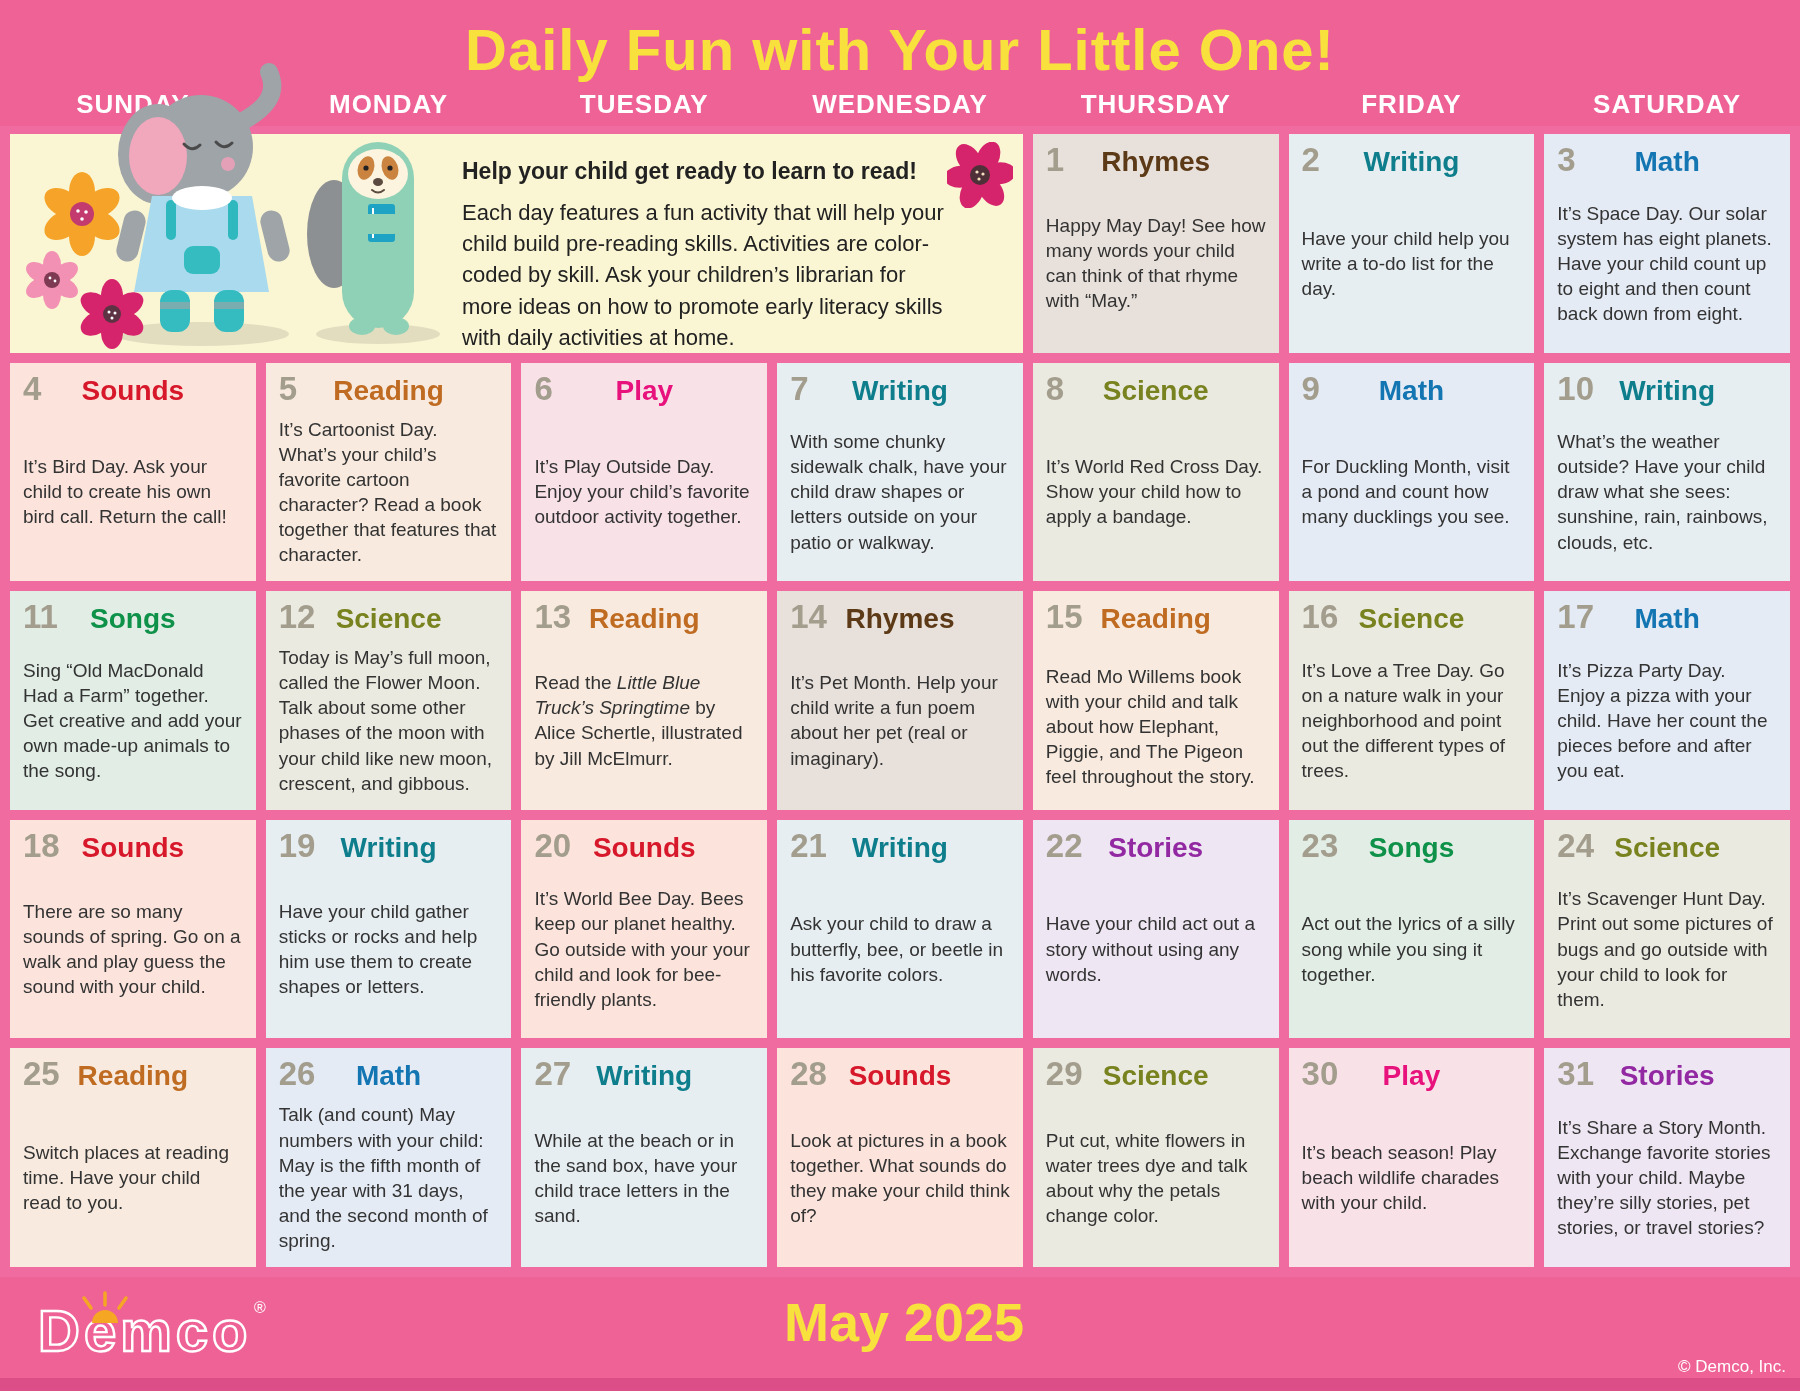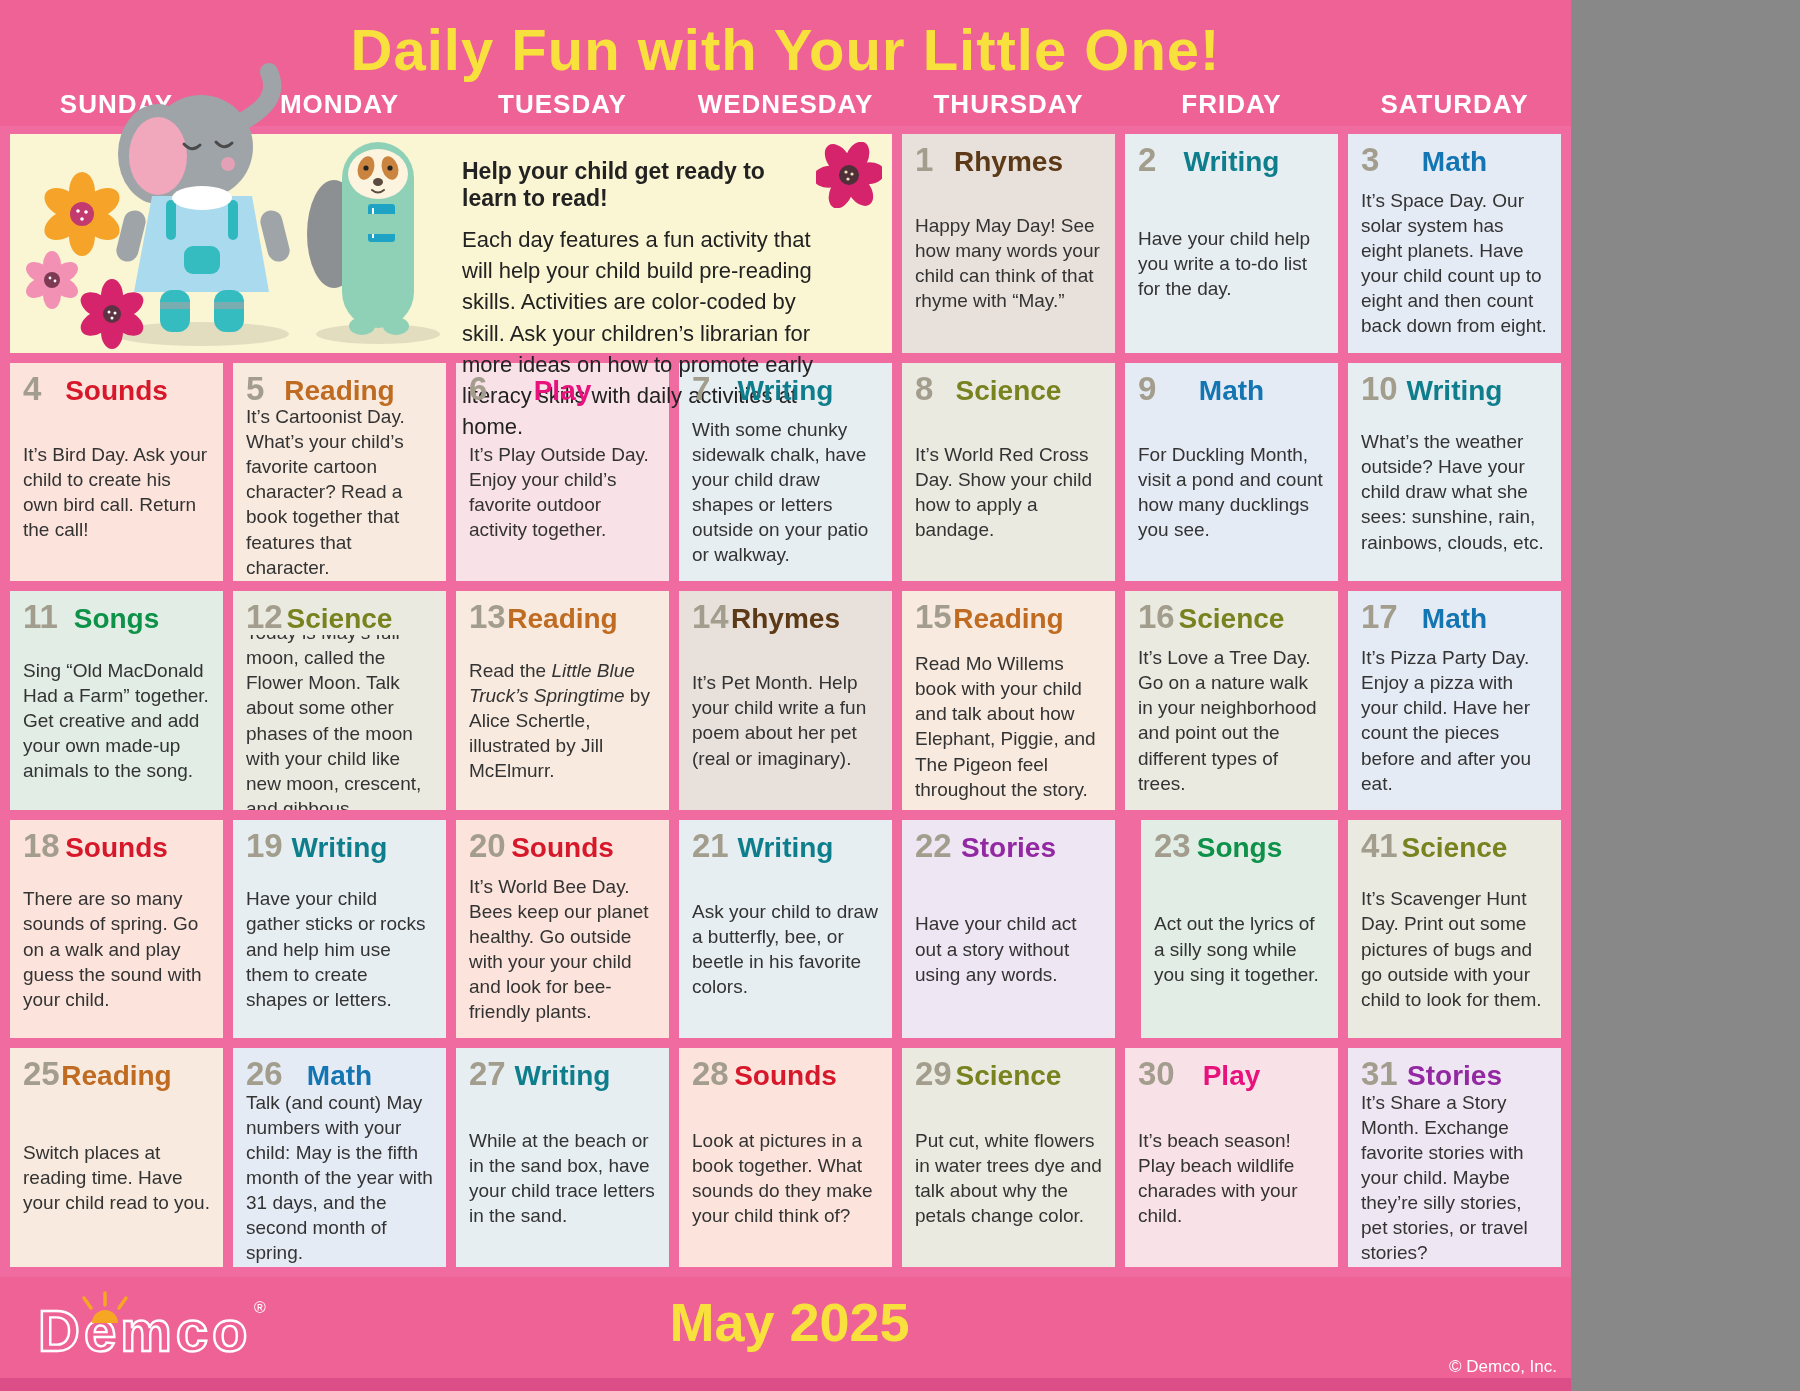--- a/index.html
+++ b/index.html
@@ -3,21 +3,21 @@
 <meta charset="utf-8">
 <style>
   * { box-sizing: border-box; }
   html,body { margin:0; padding:0; }
   body {
     font-family: "Liberation Sans", sans-serif;
     background:#888;
   }
   #page {
     position:relative;
-    width:1571px; height:1391px;
+    width:1800px; height:1391px;
     background: var(--header-pink, #EF6295);
     overflow:hidden;
   }
 
   
   #header { height:126px; display:flex; flex-direction:column; }
   #page-title {
     flex:1; text-align:center;
     font-size:58px; font-weight:bold; letter-spacing:1px;
     color: var(--title-yellow, #F8E13D);
@@ -397,32 +397,32 @@
       </div>
       <div class="cell" style="background: rgb(239, 230, 243); grid-area: 4 / 5;">
         <div class="cell-head">
           <span class="day-num">22</span>
           <span class="cat-label" style="color: rgb(146, 40, 162);">Stories</span>
         </div>
         <div class="cell-body">
           <p><span>Have your child act out a story without using any words.</span></p>
         </div>
       </div>
-      <div class="cell" style="background: rgb(225, 237, 229); grid-area: 4 / 6; margin-left: 16px;">
+      <div class="cell" style="background: rgb(225, 237, 229); grid-area: 4 / 6;">
         <div class="cell-head">
           <span class="day-num">23</span>
           <span class="cat-label" style="color: rgb(14, 145, 72);">Songs</span>
         </div>
         <div class="cell-body">
           <p><span>Act out the lyrics of a silly song while you sing it together.</span></p>
         </div>
       </div>
       <div class="cell" style="background: rgb(235, 234, 224); grid-area: 4 / 7;">
         <div class="cell-head">
-          <span class="day-num">41</span>
+          <span class="day-num">24</span>
           <span class="cat-label" style="color: rgb(120, 130, 31);">Science</span>
         </div>
         <div class="cell-body">
           <p><span>It’s Scavenger Hunt Day. Print out some pictures of bugs and go outside with your child to look for them.</span></p>
         </div>
       </div>
       <div class="cell" style="background: rgb(248, 234, 222); grid-area: 5 / 1;">
         <div class="cell-head">
           <span class="day-num">25</span>
           <span class="cat-label" style="color: rgb(191, 107, 33);">Reading</span>

